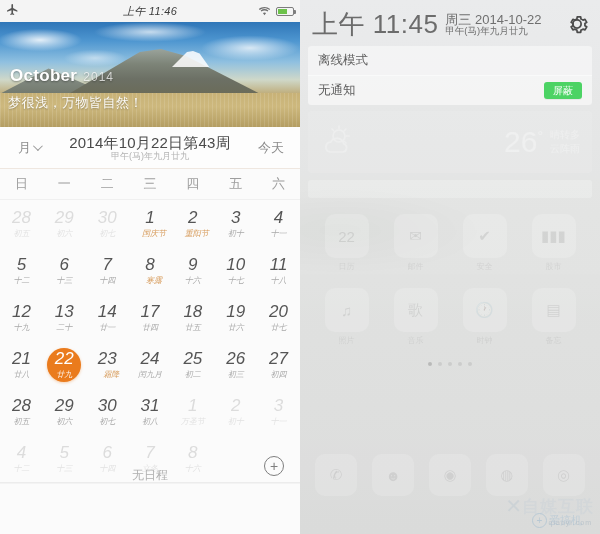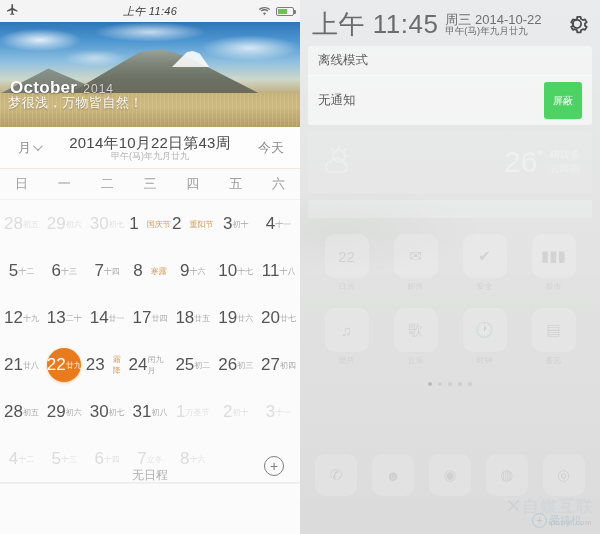--- a/index.html
+++ b/index.html
@@ -47,21 +47,21 @@
     background:linear-gradient(to bottom,#8d9791 0%,#6f7568 100%);
   }
   .hero .snow{position:absolute;left:160px;bottom:60px;width:60px;height:16px;
     clip-path:polygon(20% 100%, 45% 6%, 55% 0%, 66% 16%, 82% 100%);
     background:rgba(255,255,255,.85);}
   .hero .field{position:absolute;left:0;right:0;bottom:0;height:34px;
     background:linear-gradient(to bottom,#c8b277 0%,#cdb87d 40%,#b49e63 100%);}
   .hero .field:after{content:"";position:absolute;inset:0;opacity:.35;
     background:repeating-linear-gradient(90deg, rgba(255,255,255,.35) 0 1px, rgba(0,0,0,0) 1px 4px);}
   .hero-month{position:absolute;left:10px;top:44px;font-size:17px;font-weight:bold;color:#fff;
-    text-shadow:0 1px 2px rgba(0,0,0,.35);letter-spacing:.3px;margin-top:12px;}
+    text-shadow:0 1px 2px rgba(0,0,0,.35);letter-spacing:.3px;}
   .hero-year{font-size:12px;font-weight:normal;color:rgba(255,255,255,.72);margin-left:6px;letter-spacing:1px;}
   .hero-quote{position:absolute;left:8px;top:72px;font-size:13px;color:rgba(255,255,255,.95);
     text-shadow:0 1px 2px rgba(0,0,0,.3);letter-spacing:.5px;}
 
   
   .navbar{position:relative;height:41px;background:#fdfdfd;border-bottom:1px solid #efe7e0;
           display:flex;align-items:center;}
   .nav-month{width:58px;text-align:center;font-size:13px;color:#8c8c8c;display:flex;
              align-items:center;justify-content:center;gap:2px;}
   .chev{display:inline-block;width:6px;height:6px;border-right:1.3px solid #9a9a9a;
@@ -72,21 +72,21 @@
   .nav-today{width:58px;text-align:center;font-size:13px;color:#8c8c8c;}
 
   
   .weekrow{display:grid;grid-template-columns:repeat(7,1fr);height:30px;align-items:center;
            background:#fbfbfb;border-bottom:1px solid #f0f0f0;}
   .weekrow div{text-align:center;font-size:13px;color:#9e9e9e;}
 
   
   .grid{display:grid;grid-template-columns:repeat(7,1fr);grid-template-rows:repeat(6,1fr);
         height:282px;background:#fbfbfb;}
-  .cell{position:relative;display:flex;flex-direction:row;align-items:center;justify-content:center;}
+  .cell{position:relative;display:flex;flex-direction:column;align-items:center;justify-content:center;font-style:italic;}
   .cell .d{font-size:17px;color:#555;line-height:19px;font-weight:300;}
   .cell .l{font-size:8px;color:#a9a9a9;line-height:11px;margin-top:1px;}
   .cell.dim .d{color:#dcdcdc;}
   .cell.dim .l{color:#e2e2e2;}
   .cell.fest .l{color:#d79b5a;padding-left:8px;}
   .cell.sel .circle{position:absolute;width:34px;height:34px;border-radius:50%;background:#ea7b1d;
                     box-shadow:0 1px 3px rgba(234,123,29,.35);}
   .cell.sel .d,.cell.sel .l{position:relative;color:#fff;}
   .cell.sel .l{color:rgba(255,255,255,.92);}
 
@@ -114,21 +114,21 @@
   .gear{margin-left:auto;width:26px;height:26px;position:relative;}
   .gear svg{display:block;}
 
   .r-card{position:relative;margin:0 8px 5px 8px;background:rgba(255,255,255,.32);border-radius:4px;}
   .r-rowline{position:relative;padding:6px 10px;font-size:12.5px;color:#5d5d5d;
              display:flex;align-items:center;}
   .r-rowline + .r-rowline{border-top:1px solid rgba(255,255,255,.45);}
   .offline{background:rgba(246,246,246,.55);border-radius:3px 3px 0 0;}
   .noalert{background:rgba(250,250,250,.45);border-radius:0 0 3px 3px;}
   .block-btn{margin-left:auto;background:#4cd364;color:#fff;font-size:10px;border-radius:3px;
-             padding:12px 9px;line-height:13px;box-shadow:0 1px 0 rgba(0,0,0,.05);}
+             padding:2px 9px;line-height:13px;box-shadow:0 1px 0 rgba(0,0,0,.05);}
 
   .weather{position:relative;margin:6px 8px 0 8px;height:62px;border-radius:4px;
            background:rgba(255,255,255,.18);display:flex;align-items:center;padding:0 12px;
            opacity:.55;}
   .w-icon{width:46px;height:34px;position:relative;opacity:.5;}
   .w-desc{margin-left:10px;font-size:11px;color:rgba(255,255,255,.75);line-height:15px;opacity:.6;}
   .w-temp{margin-left:auto;font-size:30px;color:rgba(255,255,255,.62);font-weight:300;display:flex;align-items:flex-start;}
   .w-deg{font-size:14px;margin-top:3px;}
   .w-right{margin-left:7px;font-size:10px;line-height:14px;color:rgba(255,255,255,.6);}
 

